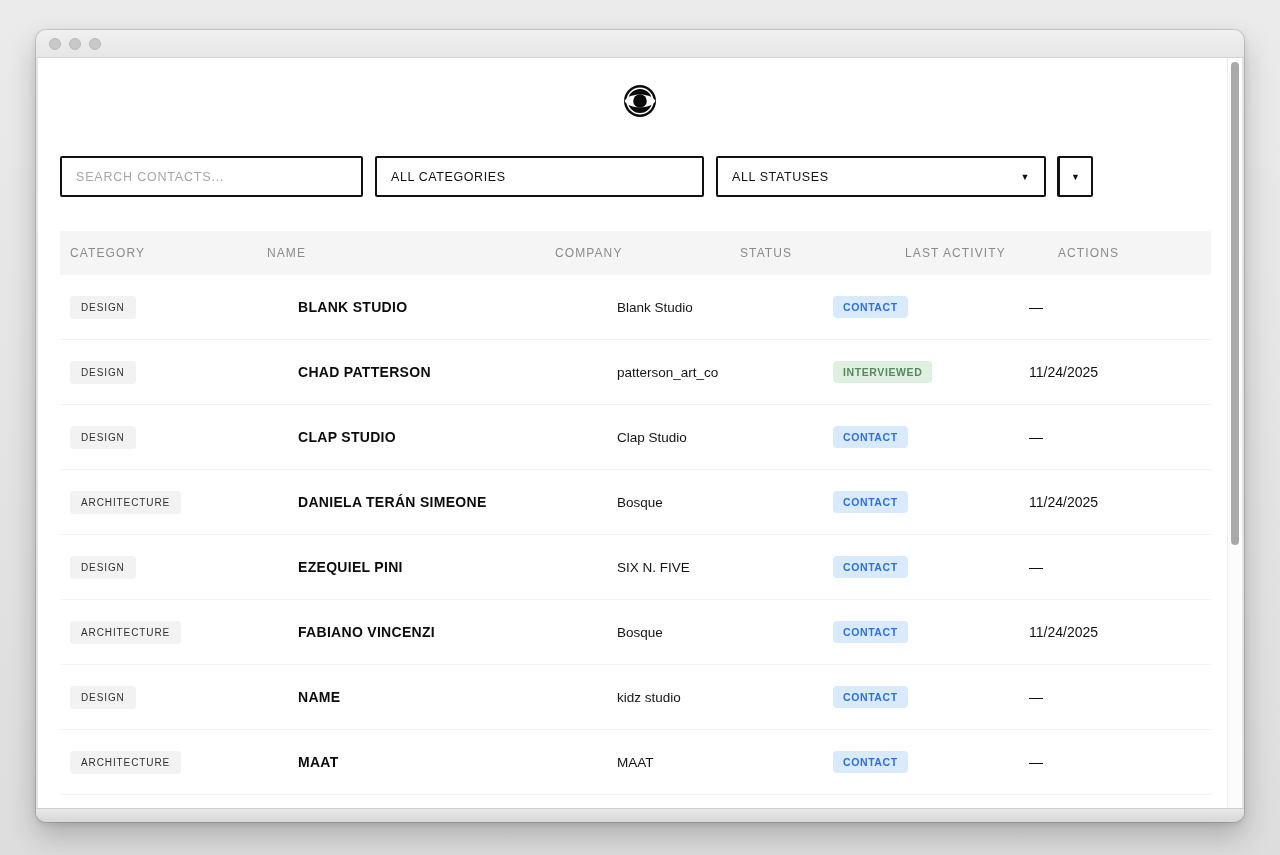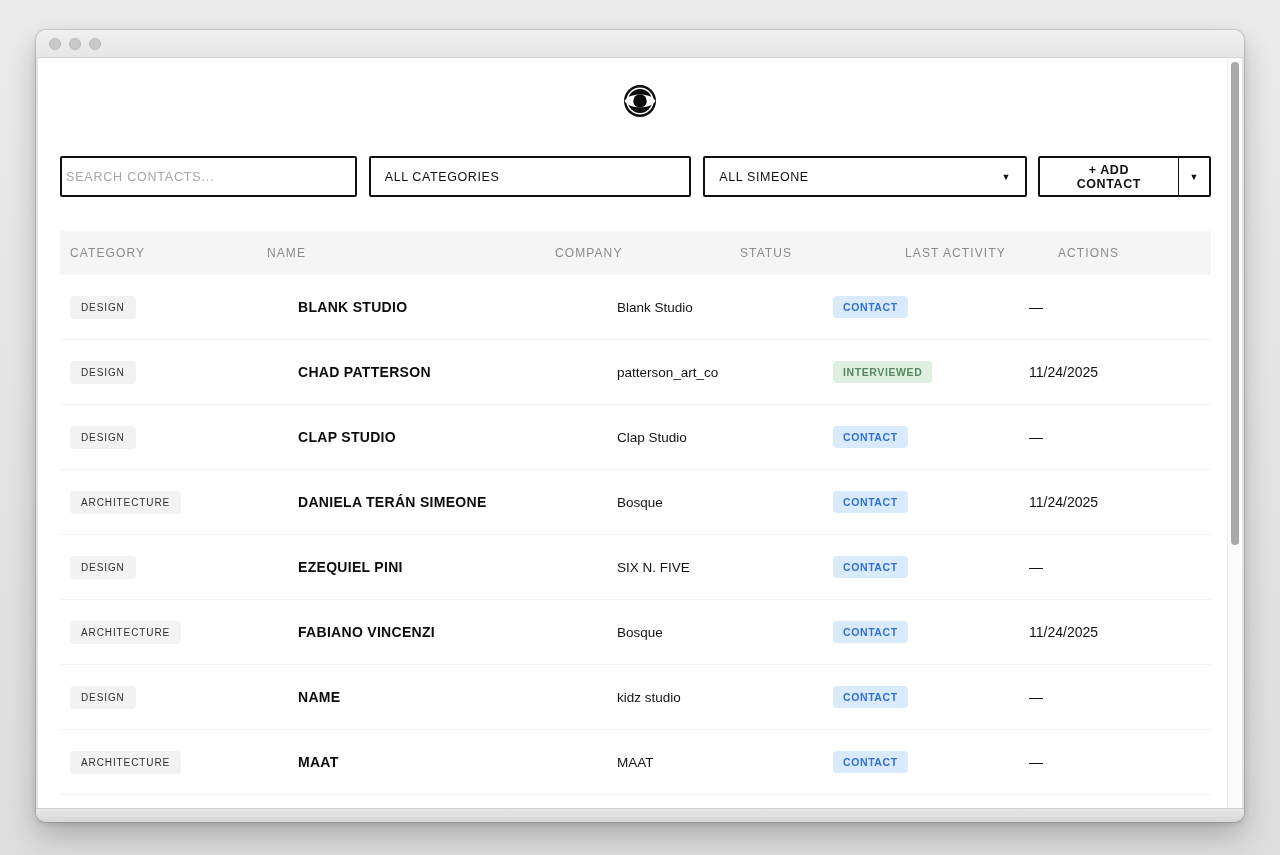--- a/index.html
+++ b/index.html
@@ -53,21 +53,21 @@
   }
   .logo-wrap { margin-top: 26px; height: 34px; display:flex; justify-content:center; }
   .page-inner { margin-left: 22px; width: 1151px; }
 
   .filters { display: flex; margin-top: 38px; gap: 12px; }
   .search-input {
     width: 303px; height: 41px;
     border: 2px solid #111; border-radius: 2px;
     font-family: "Liberation Sans", sans-serif;
     font-size: 12.5px; letter-spacing: 0.6px;
-    padding: 0 4px; color: #222; outline: none;
+    padding: 0 14px; color: #222; outline: none;
   }
   .search-input::placeholder { color: #a6a6a6; letter-spacing: 0.8px; }
   .select-box {
     height: 41px; border: 2px solid #111; border-radius: 2px;
     background: #fff; display: flex; align-items: center;
     justify-content: space-between;
     font-size: 12.5px; letter-spacing: 0.6px; color: #111;
     padding: 0 14px; cursor: pointer;
   }
   .select-categories { width: 329px; }
@@ -153,25 +153,24 @@
       </svg>
     </div>
 
     <div class="page-inner">
       <div class="filters">
         <input class="search-input" type="text" placeholder="SEARCH CONTACTS..." style="">
         <div class="select-box select-categories">
           <span>ALL CATEGORIES</span>
         </div>
         <div class="select-box select-statuses">
-          <span>ALL SIMEONE</span>
+          <span>ALL STATUSES</span>
           <span class="caret">▼</span>
         </div>
         <div class="add-split">
-          <button class="add-main">+ ADD CONTACT</button>
           <button class="add-caret">
             <span class="caret">▼</span>
           </button>
         </div>
       </div>
 
       <div class="table">
         <div class="thead">
           <div class="th">CATEGORY</div>
           <div class="th">NAME</div>

